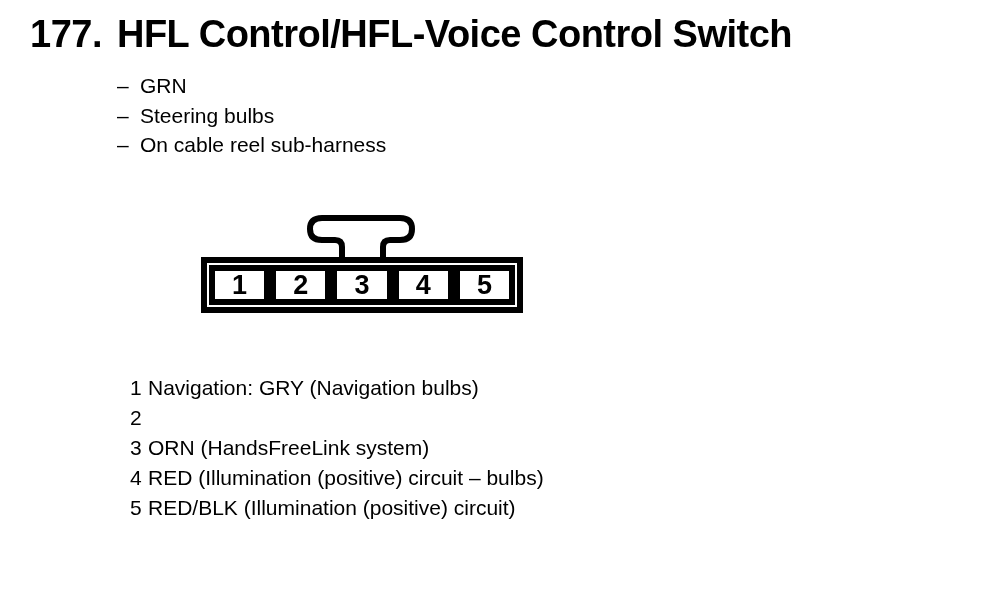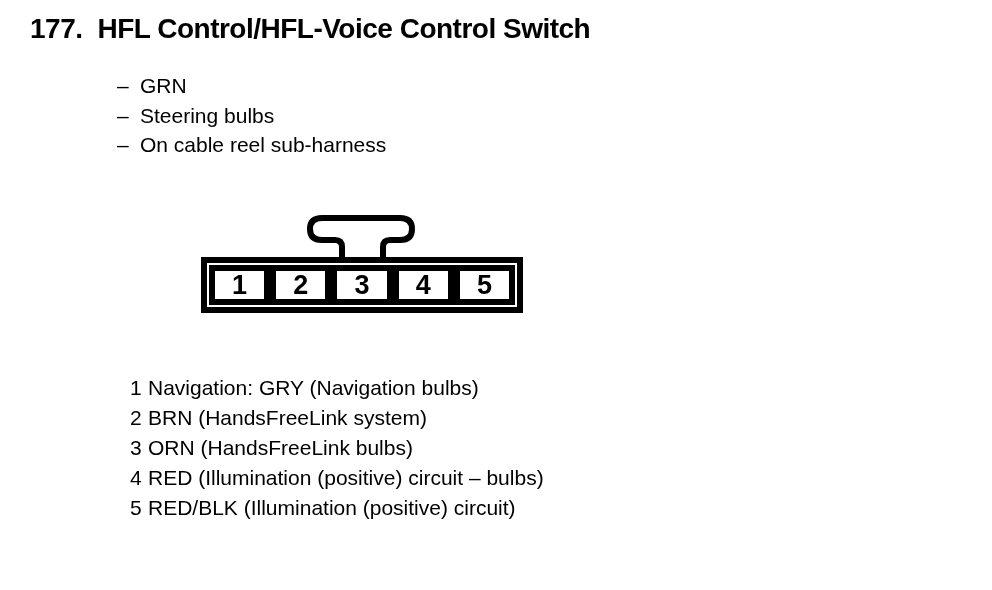--- a/index.html
+++ b/index.html
@@ -18,21 +18,21 @@
   }
 
   
   .heading {
     position: absolute;
     left: 30px;
     top: 13px;
     display: flex;
     align-items: baseline;
     font-weight: bold;
-    font-size: 28px;
+    font-size: 38px;
     letter-spacing: -0.5px;
     white-space: nowrap;
   }
   .heading .hnum {
     margin-right: 15px;
   }
 
   
   .attrs {
     position: absolute;
@@ -146,25 +146,24 @@
     </div>
   </div>
 
   <div class="legend">
     <div class="legend-row">
       <span class="pin-num">1</span>
       <span class="pin-desc">Navigation: GRY (Navigation bulbs)</span>
     </div>
     <div class="legend-row">
       <span class="pin-num">2</span>
-      <span class="pin-desc">BRN (HandsFreeLink system)</span>
     </div>
     <div class="legend-row">
       <span class="pin-num">3</span>
-      <span class="pin-desc">ORN (HandsFreeLink bulbs)</span>
+      <span class="pin-desc">ORN (HandsFreeLink system)</span>
     </div>
     <div class="legend-row">
       <span class="pin-num">4</span>
       <span class="pin-desc">RED (Illumination (positive) circuit – bulbs)</span>
     </div>
     <div class="legend-row">
       <span class="pin-num">5</span>
       <span class="pin-desc">RED/BLK (Illumination (positive) circuit)</span>
     </div>
   </div>

